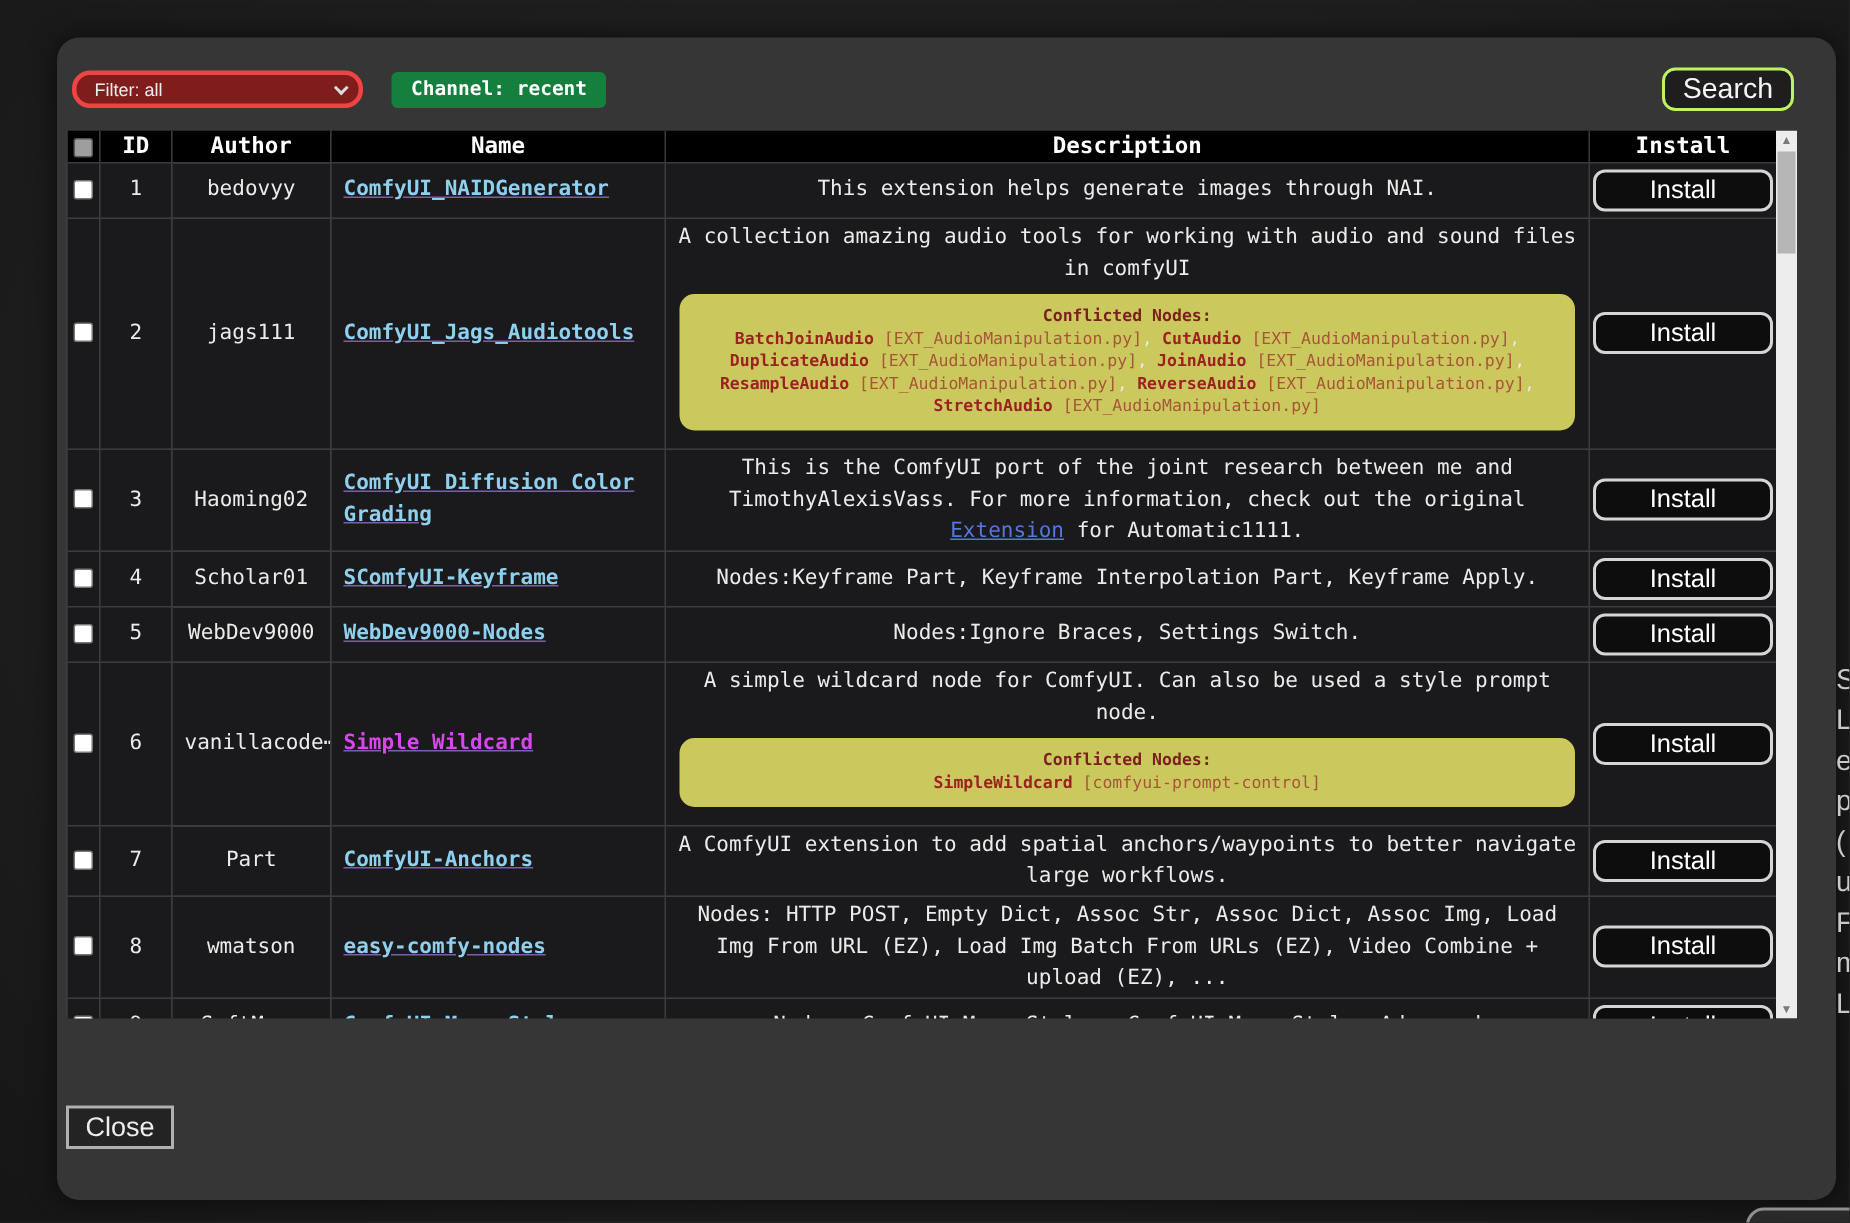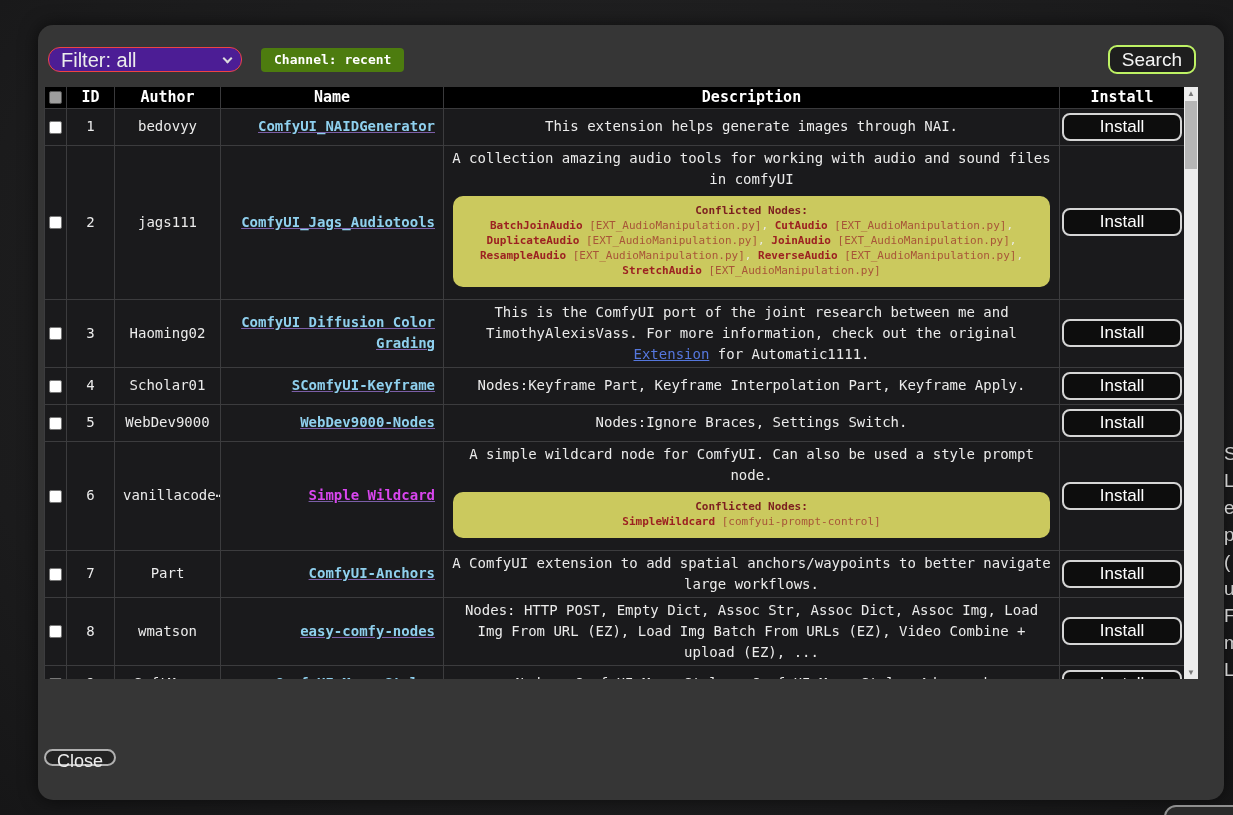--- a/index.html
+++ b/index.html
@@ -13,23 +13,23 @@
   
   .dialog {
     position:absolute; left:38px; top:25px; width:1186px; height:775px;
     background:#363636; border-radius:15px;
     box-shadow:0 0 18px rgba(0,0,0,.6);
   }
   
   .toolbar { display:flex; align-items:center; padding:20px 28px 0 10px; height:49px; }
   .filter-wrap { position:relative; width:194px; height:25px; }
   select.filter {
-    width:100%; height:100%; background:#4c1d95; color:#ececec;
-    border:1px solid #ef4444; border-radius:12px; padding:0 26px 0 12px;
-    font-family:"Liberation Sans", sans-serif; font-size:20px;
+    width:100%; height:100%; background:#7f1d1d; color:#ececec;
+    border:3px solid #ef4444; border-radius:12px; padding:0 26px 0 12px;
+    font-family:"Liberation Sans", sans-serif; font-size:12px;
     appearance:none; -webkit-appearance:none; outline:none;
   }
   .filter-chevron {
     position:absolute; right:11px; top:8px; width:7px; height:7px;
     border-right:2px solid #dcdcdc; border-bottom:2px solid #dcdcdc;
     transform:rotate(45deg); pointer-events:none;
   }
   .channel-badge {
     margin-left:19px; height:24px; padding:0 13px; display:flex; align-items:center;
     border:none; border-radius:4px; cursor:pointer;
@@ -59,21 +59,21 @@
     height:21px; text-align:center; border:1px solid #3a3a3c; border-top:none;
     font-family:"DejaVu Sans Mono", monospace;
   }
   tbody td {
     background:#1a1a1c; border:1px solid #3c3c3e; vertical-align:middle;
     padding:5px 8px; line-height:21px;text-align:center;
   }
   td.cb-cell { text-align:center; padding:5px 2px; }
   td.id-cell { text-align:center; }
   td.author-cell { overflow:hidden; white-space:nowrap; }
-  td.name-cell { text-align:right; font-weight:bold; }
+  td.name-cell { text-align:left; font-weight:bold; }
   td.desc-cell { padding:2px 7px; }
   td.install-cell { text-align:center; padding:4px 2px; }
   .cb {
     display:inline-block; width:13px; height:13px; background:#ffffff;
     border:1px solid #777; border-radius:2px; vertical-align:middle; cursor:pointer;
   }
   .cb.header-cb { background:#9e9e9e; border-color:#555; }
   a.name-link { font-weight:bold; text-decoration:underline; text-decoration-color:#7b5ea7; cursor:pointer; }
   a.desc-link { text-decoration:underline; cursor:pointer; }
   .conflict {
@@ -90,22 +90,22 @@
   }
   
   .vscroll { position:absolute; right:0; top:0; width:14px; height:592px; background:#ededed; }
   .vs-arrow { position:absolute; left:0; width:14px; height:13px; color:#7a7a7a;
               font-size:8px; line-height:13px; text-align:center; cursor:pointer; }
   .vs-arrow.up { top:0; } .vs-arrow.down { bottom:0; }
   .vs-thumb { position:absolute; left:1px; top:14px; width:12px; height:68px;
               background:#b6b6b6; cursor:pointer; }
   
   .close-btn {
-    position:absolute; left:6px; bottom:34px; height:17px; padding:0 11px;
-    background:#232323; color:#ededed; border:2px solid #b0b0b0; border-radius:13px;
+    position:absolute; left:6px; bottom:34px; height:29px; padding:0 11px;
+    background:#232323; color:#ededed; border:2px solid #b0b0b0; border-radius:0;
     font-family:"Liberation Sans", sans-serif; font-size:18px; cursor:pointer;
   }
   
   .edge-strip {
     position:absolute; right:0px; top:440px; width:9px; height:330px; overflow:hidden;
     color:#c9c9c9; font-family:"Liberation Sans", sans-serif; font-size:19px; line-height:27px;
     pointer-events:none;
   }
   .edge-strip div { width:30px; }
   .corner-panel {
@@ -118,21 +118,21 @@
 
 <div class="dialog">
 
   <div class="toolbar">
     <div class="filter-wrap">
       <select class="filter">
         <option>Filter: all</option>
       </select>
       <span class="filter-chevron"></span>
     </div>
-    <button class="channel-badge" id="channel-badge" style="background: #4d7c0f;">Channel: recent</button>
+    <button class="channel-badge" id="channel-badge" style="background: #15803d;">Channel: recent</button>
     <div class="spacer"></div>
     <button class="search-btn">Search</button>
   </div>
 
   <div class="table-wrap">
     <div class="grid-area">
       <table>
         <colgroup>
           <col class="c-cb">
             <col class="c-id">

